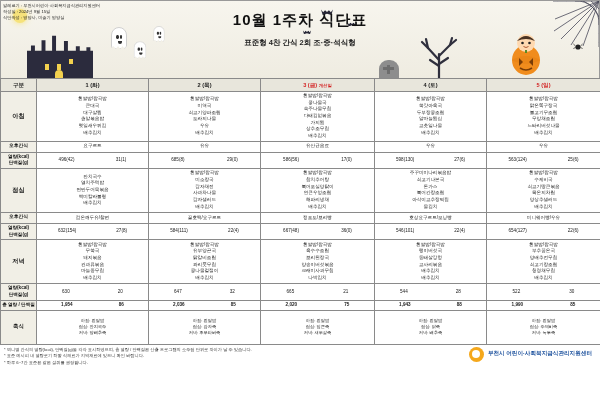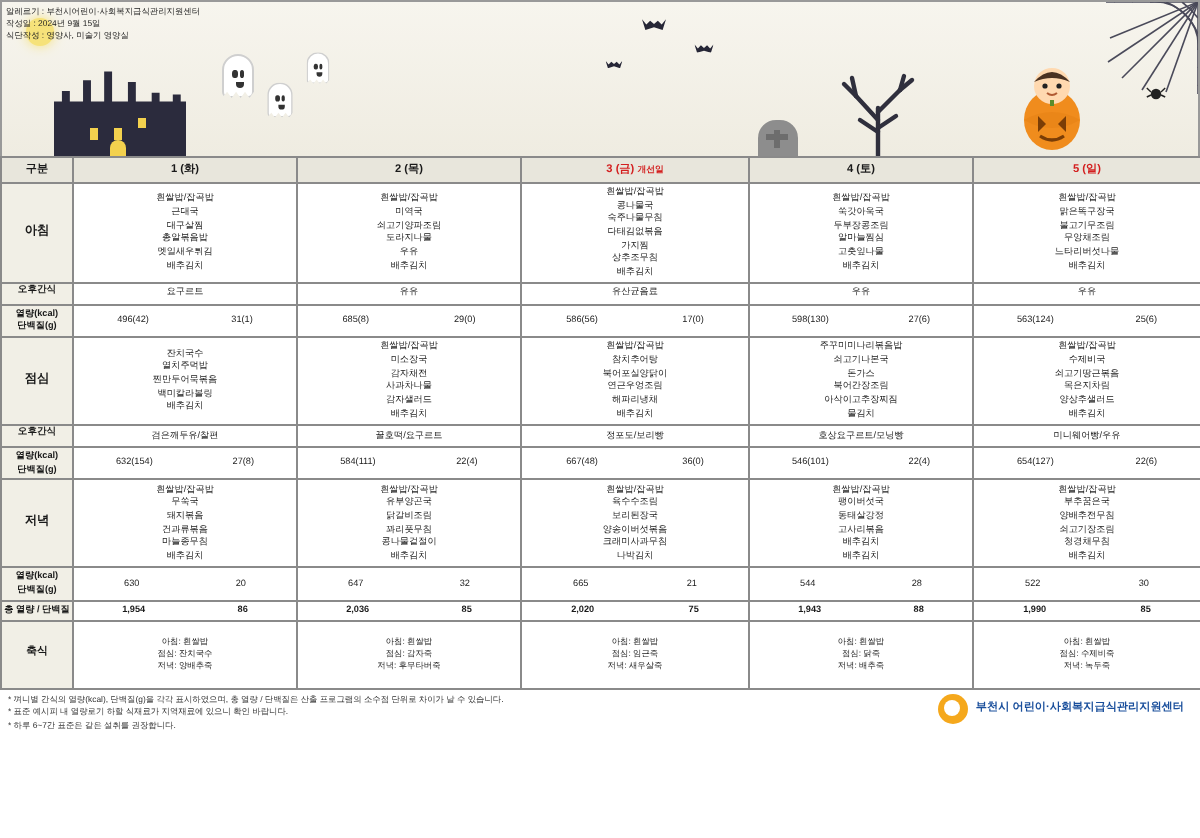--- a/index.html
+++ b/index.html
@@ -248,20 +248,24 @@
           <path d="M7.5 6.5 L9.6 7.5"></path>
       </g>
     </svg>
 
     <div class="meta-box">
       <div class="meta-line">알레르기 : 부천시어린이·사회복지급식관리지원센터</div>
       <div class="meta-line">작성일 : 2024년 9월 15일</div>
       <div class="meta-line">식단작성 : 영양사, 미술기 영양실</div>
     </div>
 
+    <div class="banner-center">
+      <div class="banner-title">10월 1주차 식단표</div>
+      <div class="banner-sub">표준형 4찬 간식 2회 조·중·석식형</div>
+    </div>
   </div>
 
   <table class="menu">
     <colgroup>
       <col style="width:36px">
         <col style="width:112px">
         <col style="width:112px">
       <col style="width:114px">
         <col style="width:112px">
         <col style="width:114px">

